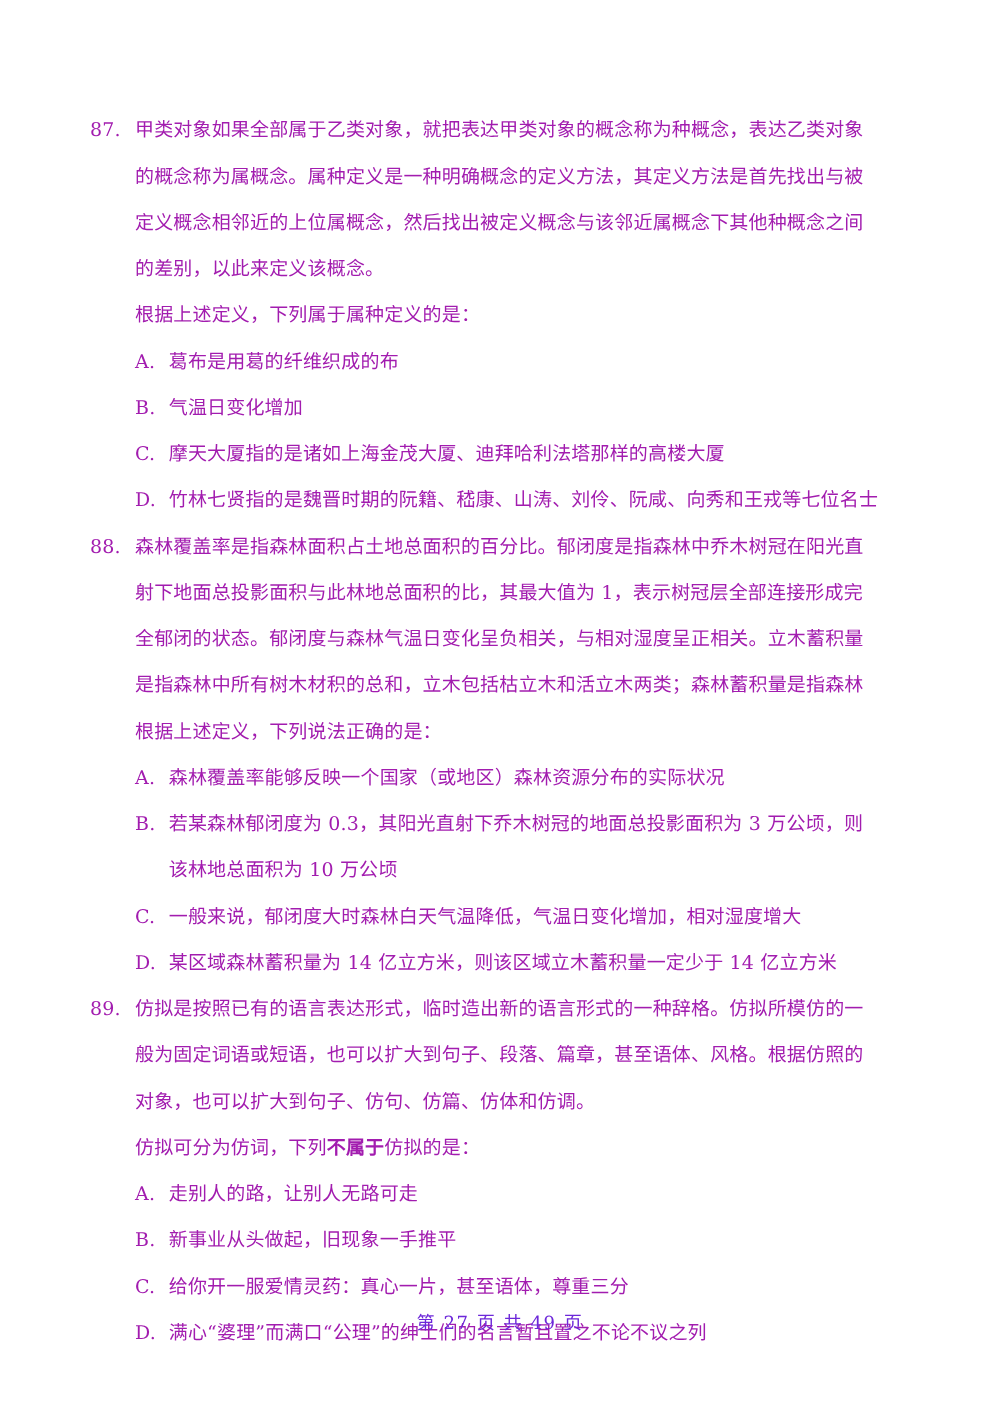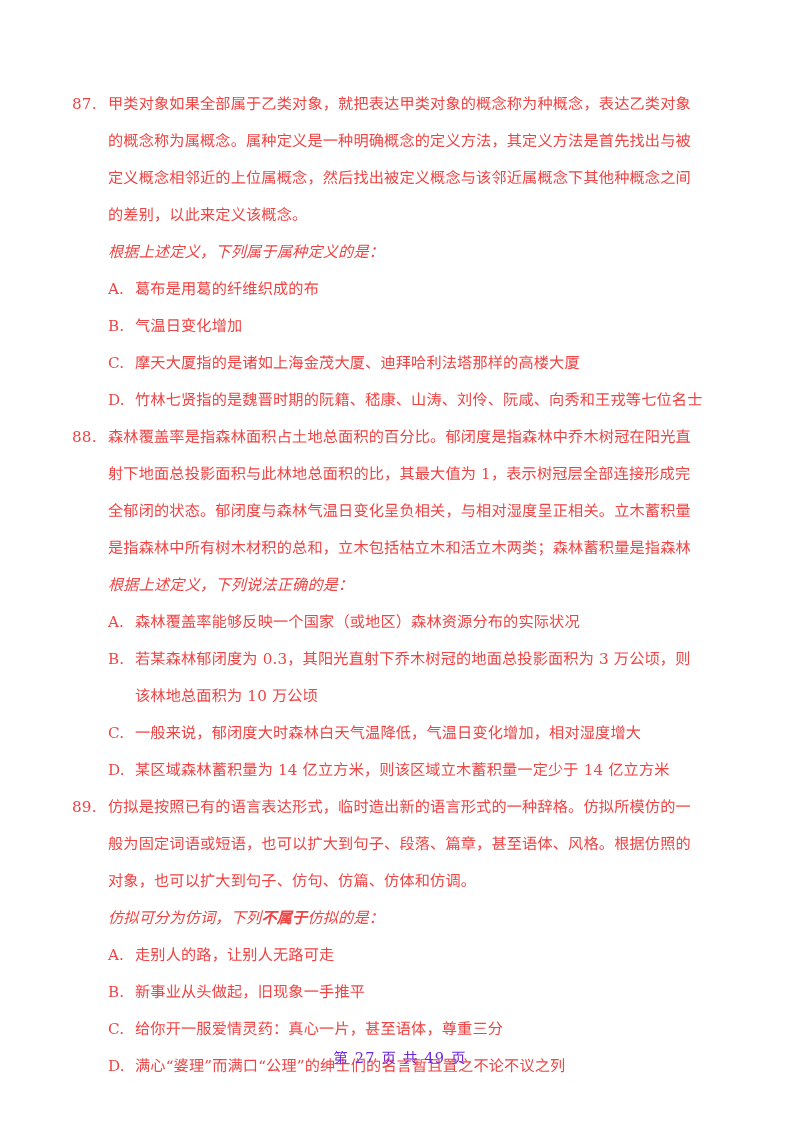--- a/index.html
+++ b/index.html
@@ -37,21 +37,21 @@
   .q-block {
     margin: 0 0 0 0;
   }
 
   .line {
     font-size: 15.2px;
     line-height: 37px;
     height: 37px;
     letter-spacing: 0.15px;
     white-space: nowrap;
-    color: #ef4444;
+    color: #a21caf;
   }
 
   
   .q-first {
     display: block;
     text-indent: 0;
   }
   .q-num {
     display: inline-block;
     width: 36px;
@@ -61,21 +61,20 @@
   }
 
   
   .cont {
     padding-left: 36px;
   }
 
   
   .lead {
     padding-left: 36px;
-    font-style: italic;
   }
 
   
   .opt {
     padding-left: 36px;
   }
   .opt-letter {
     display: inline-block;
     width: 27px;
     font-family: "DejaVu Serif", "Liberation Serif", serif;

